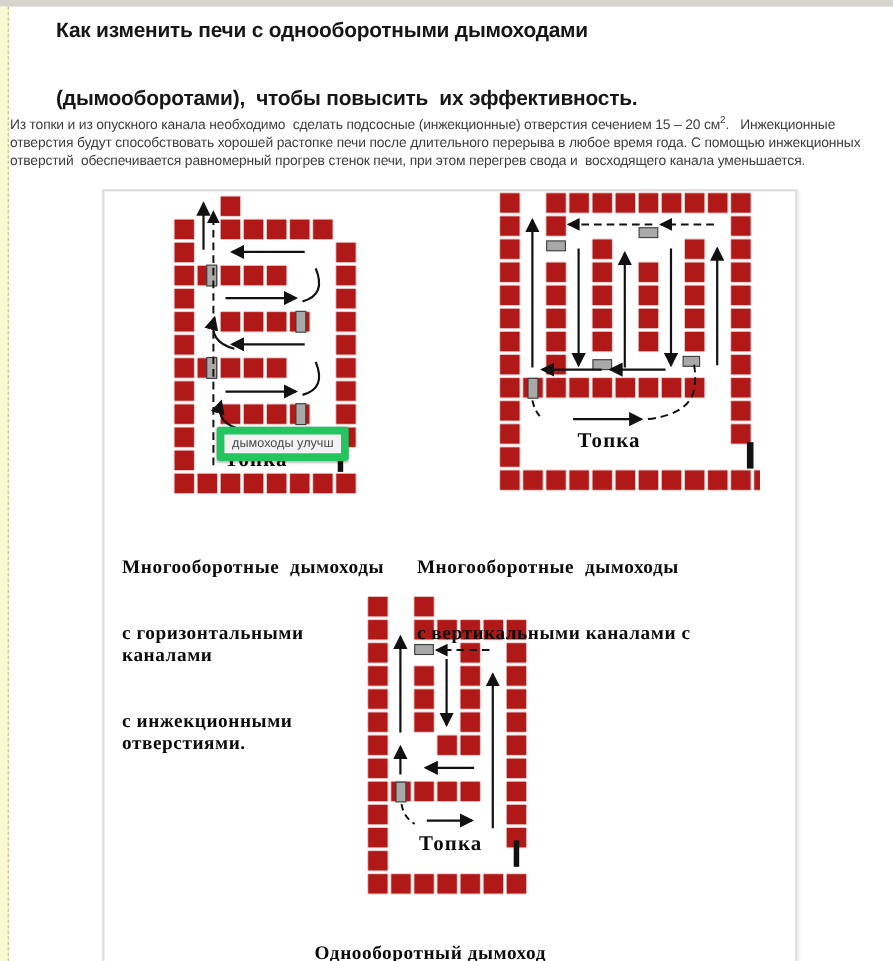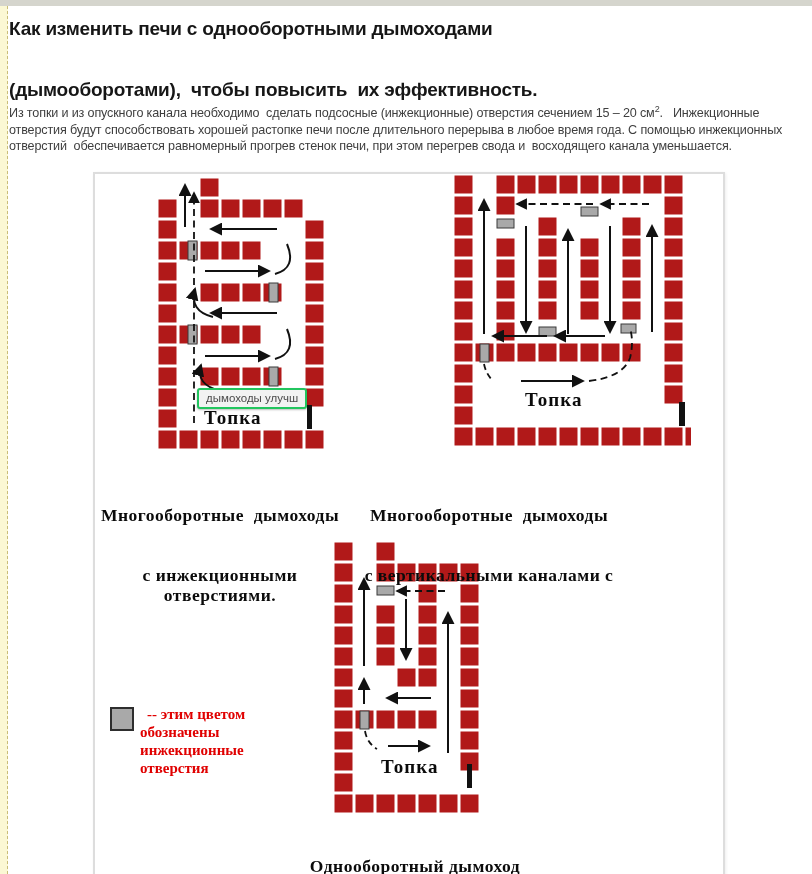--- a/index.html
+++ b/index.html
@@ -1,39 +1,39 @@
 <!DOCTYPE html>
 <html style="--brick: #B11919; --injection: #A9A9A9; --legend-red: #E00000; --title-text: #161616; --body-text: #3E3E3E; --caption-text: #0B0B0B;"><head>
 <meta charset="utf-8">
 <style>
   html,body{margin:0;padding:0;background:#fff;}
   body{width:812px;min-height:874px;position:relative;font-family:"Liberation Sans",sans-serif;overflow:hidden;}
   .top-strip{position:absolute;left:0;top:0;width:812px;height:6px;background:#d5d5cd;}
   .left-strip{position:absolute;left:0;top:6px;width:8px;height:868px;background:#fbf8d4;border-right:1px dashed #c9bd78;box-sizing:border-box;}
   .content{position:absolute;left:9px;top:6px;width:800px;}
-  .title{font-weight:700;font-size:19px;color:var(--title-text);margin:12px 0 0 0;white-space:pre-wrap;letter-spacing:-0.2px;}
+  .title{font-weight:700;font-size:19px;color:var(--title-text);margin:12px 0 0 0;white-space:pre-wrap;letter-spacing:-0.2px;padding-left:42px;}
   .title2{margin-top:39px;}
   .intro{font-size:12.6px;line-height:16.5px;color:var(--body-text);width:798px;white-space:pre-wrap;letter-spacing:-0.15px;}
   .intro sup{font-size:9px;}
   .panel{position:relative;margin-left:84px;margin-top:17px;width:628px;height:702px;border:2px solid #ddd;background:#fff;box-shadow:1px 1px 3px rgba(0,0,0,.07);}
   .stove{position:absolute;}
   .stove1{left:62px;top:3px;}
   .stove2{left:358px;top:0px;}
   .stove3{left:238px;top:367px;}
   .topka{font:700 19px "Liberation Serif",serif;fill:var(--caption-text);letter-spacing:1px;}
-  .cap{position:absolute;font:700 17.5px "Liberation Serif",serif;color:var(--caption-text);line-height:20px;text-align:center;white-space:pre-wrap;letter-spacing:0.5px;}
+  .cap{position:absolute;font:700 17.5px "Liberation Serif",serif;color:var(--caption-text);line-height:20px;text-align:left;white-space:pre-wrap;letter-spacing:0.5px;margin-left:16px;}
   .cap1{left:0;top:291px;width:250px;}
   .cap2{left:268px;top:291px;width:252px;}
   .cap3{left:175px;top:642px;width:290px;}
   .legend{position:absolute;left:15px;top:531px;width:230px;}
   .legend-swatch{position:absolute;left:0;top:2px;width:20px;height:20px;background:var(--injection);border:2px solid #2e2e2e;}
   .legend-lines{margin-left:30px;font:700 15px "Liberation Serif",serif;color:var(--legend-red);line-height:18px;}
   .legend-lines div{margin-left:0;}
   .legend-lines div:first-child{margin-left:7px;}
-  .tooltip{position:absolute;left:102px;top:214px;padding:2px 7px 3px 7px;background:#f2f2f2;border:2px solid #22c55e;border-radius:3px;box-shadow:0 1px 2px rgba(0,0,0,.25);font-size:11.5px;color:#4a4a4a;white-space:nowrap;}
+  .tooltip{position:absolute;left:102px;top:214px;padding:2px 7px 3px 7px;background:#f2f2f2;border:7px solid #22c55e;border-radius:3px;box-shadow:0 1px 2px rgba(0,0,0,.25);font-size:11.5px;color:#4a4a4a;white-space:nowrap;}
   svg{display:block;}
 </style>
 </head>
 <body>
 
 <div class="top-strip"></div>
 <div class="left-strip"></div>
 
 <svg width="0" height="0" style="position:absolute">
   <defs>
@@ -152,36 +152,28 @@
         <path d="M32 190 Q34 202 44 208" stroke-dasharray="6 4" stroke-width="1.8"></path>
       </g>
       <rect x="134" y="223" width="5" height="24" fill="#111"></rect>
       <text class="topka" x="48" y="232">Топка</text>
     </svg>
 
     <div class="tooltip">дымоходы улучш</div>
 
     <div class="cap cap1">
       <div>Многооборотные  дымоходы</div>
+      <div>с горизонтальными каналами</div>
       <div>с инжекционными отверстиями.</div>
     </div>
     <div class="cap cap2">
       <div>Многооборотные  дымоходы</div>
       <div>с вертикальными каналами с</div>
     </div>
     <div class="cap cap3">
       <div>Однооборотный дымоход</div>
       
       
     </div>
 
-    <div class="legend">
-      <div class="legend-swatch"></div>
-      <div class="legend-lines">
-        <div>-- этим цветом</div>
-        <div>обозначены</div>
-        <div>инжекционные</div>
-        <div>отверстия</div>
-      </div>
-    </div>
 
   </div>
 </div>
 
 </body></html>

